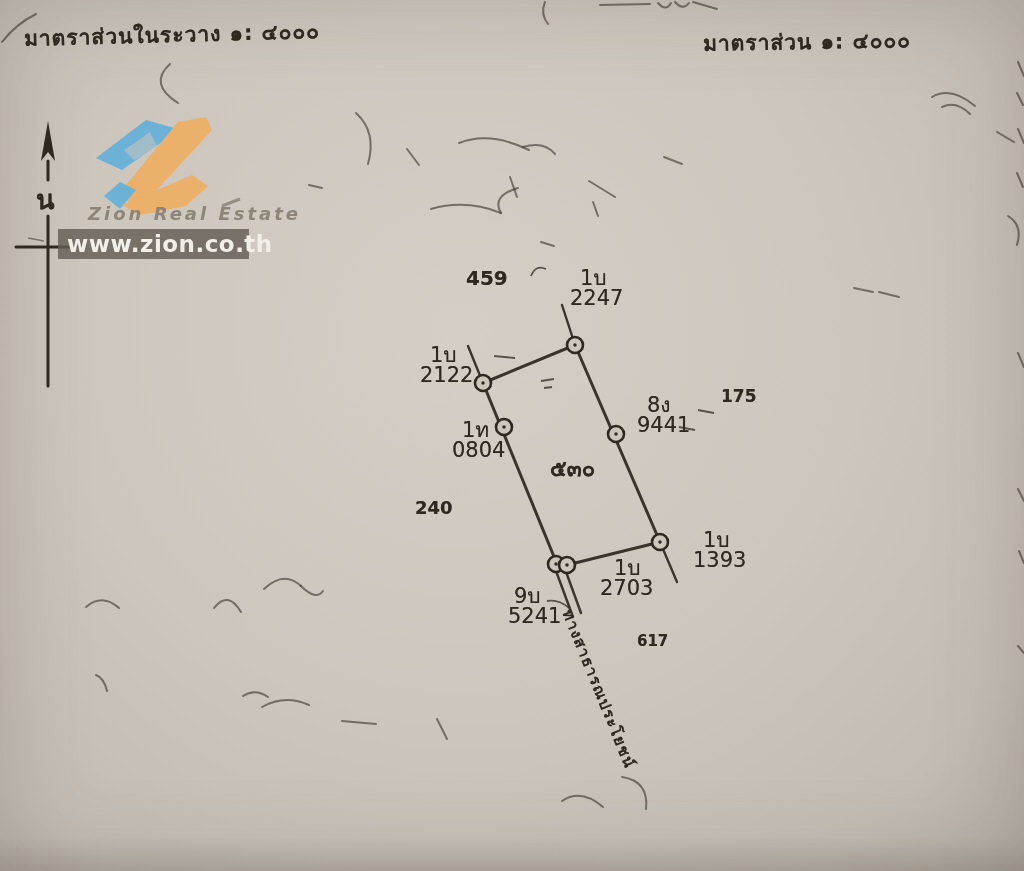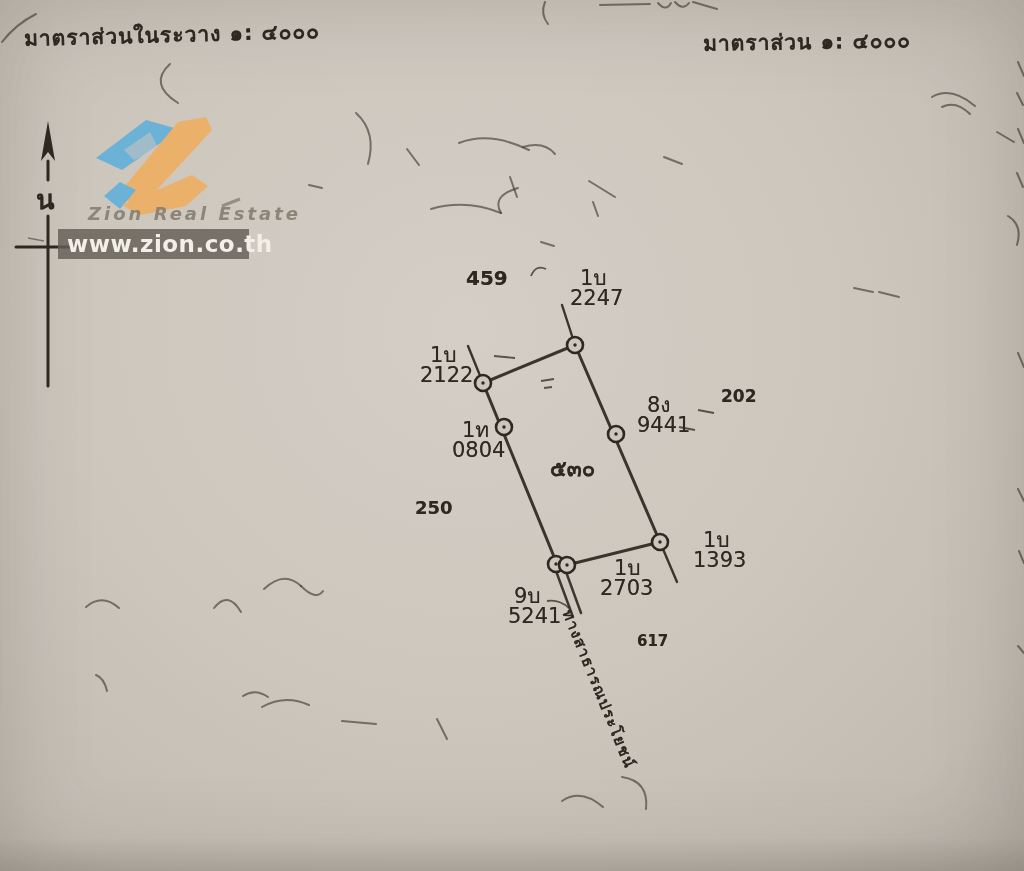--- a/index.html
+++ b/index.html
@@ -166,22 +166,22 @@
     <span class="mprefix" style="padding-left:14px">1บ</span>
     <span>2703</span>
   </div>
   <div class="abs ink mlabel" style="left:508px;top:586px">
     <span class="mprefix" style="padding-left:6px">9บ</span>
     <span>5241</span>
   </div>
 
   <div class="abs ink parcel-num" style="left:550px;top:451px;font-size:22px">๕๓๐</div>
   <div class="abs ink parcel-num" style="left:466px;top:266px;font-size:20px">459</div>
-  <div class="abs ink parcel-num" style="left:721px;top:386px;font-size:17px">202</div>
-  <div class="abs ink parcel-num" style="left:415px;top:497px;font-size:18px">250</div>
+  <div class="abs ink parcel-num" style="left:721px;top:386px;font-size:17px">175</div>
+  <div class="abs ink parcel-num" style="left:415px;top:497px;font-size:18px">240</div>
   <div class="abs ink parcel-num" style="left:637px;top:632px;font-size:15px">617</div>
 
   <div class="abs ink road-label" style="left:578px;top:606px">ทางสาธารณประโยชน์</div>
 
   <svg class="abs" style="left:0;top:0" width="260" height="230" viewBox="0 0 260 230" opacity="0.82">
     <path d="M96,158 L146,120 L178,129 L162,142 L122,170 Z" fill="#57aedd"></path>
     <path d="M124,150 L150,132 L158,148 L134,160 Z" fill="#cdc6bd" opacity=".55"></path>
     <path d="M178,122 L206,117 L212,130 L142,206 L116,197 Z" fill="#f2ab57"></path>
     <path d="M104,196 L120,182 L136,190 L120,209 Z" fill="#57aedd"></path>
     <path d="M122,205 L192,175 L208,186 L186,206 L140,215 Z" fill="#f2ab57"></path>

